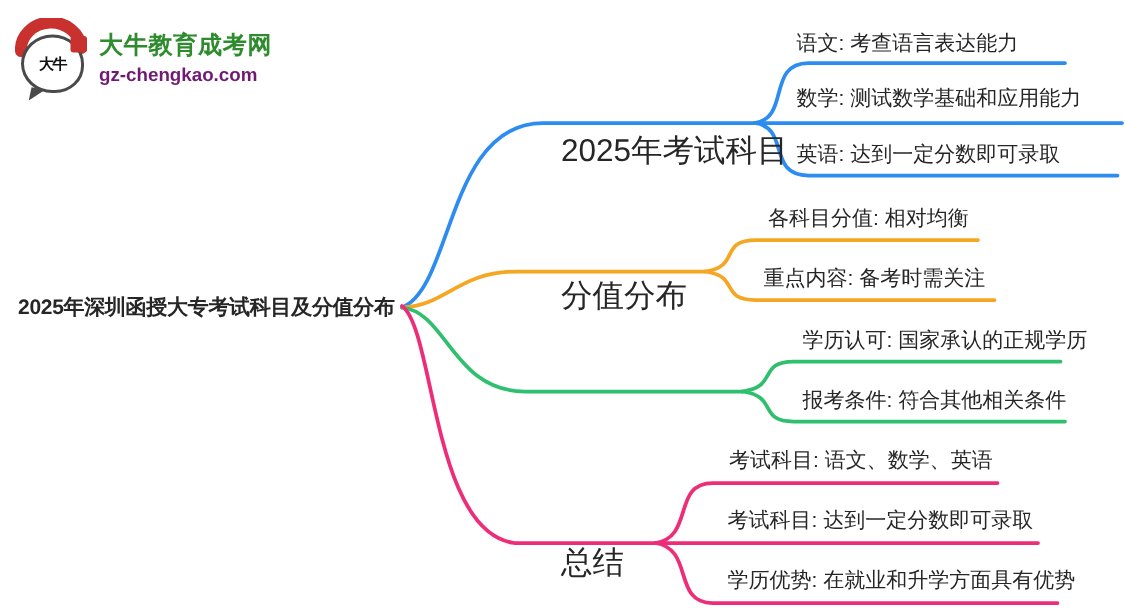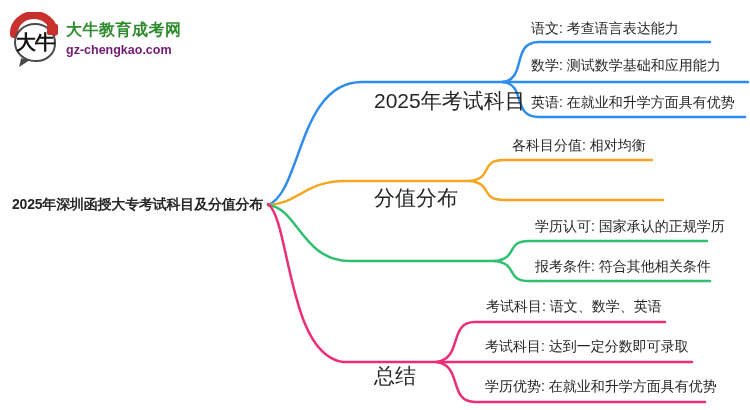--- a/index.html
+++ b/index.html
@@ -12,21 +12,21 @@
   .root-lbl{font-size:14px;font-weight:600;letter-spacing:-0.2px;}
   .branch-lbl{font-size:21px;font-weight:400;margin-top:29px;}
   .leaf-lbl{font-size:14px;font-weight:400;}
   
   .logo{position:absolute;left:10px;top:12px;display:flex;align-items:center;gap:6px;}
   .logo-mark{position:relative;width:50px;height:52px;}
   .bubble{
     position:absolute;left:4px;top:11px;width:38px;height:35px;background:#fff;
     border:2px solid #4a4a4a;border-radius:50% 50% 46% 50%;
     display:flex;align-items:center;justify-content:center;
-    font-size:20px;font-weight:700;color:#111;letter-spacing:-1px;z-index:2;
+    font-size:10px;font-weight:700;color:#111;letter-spacing:-1px;z-index:2;
   }
   .bubble:after{
     content:"";position:absolute;left:4px;bottom:-8px;width:0;height:0;
     border-left:9px solid #4a4a4a;border-bottom:9px solid transparent;
     transform:rotate(12deg);
   }
   .logo-arc{position:absolute;left:0;top:0;z-index:1;}
   .seal{
     position:absolute;right:2px;top:12px;width:11px;height:11px;background:#c8312e;
     border-radius:2px;z-index:3;
@@ -80,24 +80,25 @@
       <div class="brand-name">大牛教育成考网</div>
       <div class="brand-domain">gz-chengkao.com</div>
     </div>
   </div>
 
   <div class="lbl root-lbl" style="left:12px;top:196px;">2025年深圳函授大专考试科目及分值分布</div>
 
   <div class="lbl branch-lbl" style="left:374px;top:59px;">2025年考试科目</div>
   <div class="lbl leaf-lbl" style="left:531px;top:20px;">语文: 考查语言表达能力</div>
   <div class="lbl leaf-lbl" style="left:531px;top:57px;">数学: 测试数学基础和应用能力</div>
-  <div class="lbl leaf-lbl" style="left:531px;top:94px;">英语: 在就业和升学方面具有优势</div>
+  <div class="lbl leaf-lbl" style="left:531px;top:94px;">英语: 达到一定分数即可录取</div>
 
   <div class="lbl branch-lbl" style="left:374px;top:156px;">分值分布</div>
   <div class="lbl leaf-lbl" style="left:512px;top:137px;">各科目分值: 相对均衡</div>
+  <div class="lbl leaf-lbl" style="left:509px;top:177px;">重点内容: 备考时需关注</div>
 
   <div class="lbl leaf-lbl" style="left:535px;top:218px;">学历认可: 国家承认的正规学历</div>
   <div class="lbl leaf-lbl" style="left:535px;top:258px;">报考条件: 符合其他相关条件</div>
 
   <div class="lbl branch-lbl" style="left:374px;top:334px;">总结</div>
   <div class="lbl leaf-lbl" style="left:486px;top:298px;">考试科目: 语文、数学、英语</div>
   <div class="lbl leaf-lbl" style="left:485px;top:338px;">考试科目: 达到一定分数即可录取</div>
   <div class="lbl leaf-lbl" style="left:485px;top:378px;">学历优势: 在就业和升学方面具有优势</div>
 
 </div>

